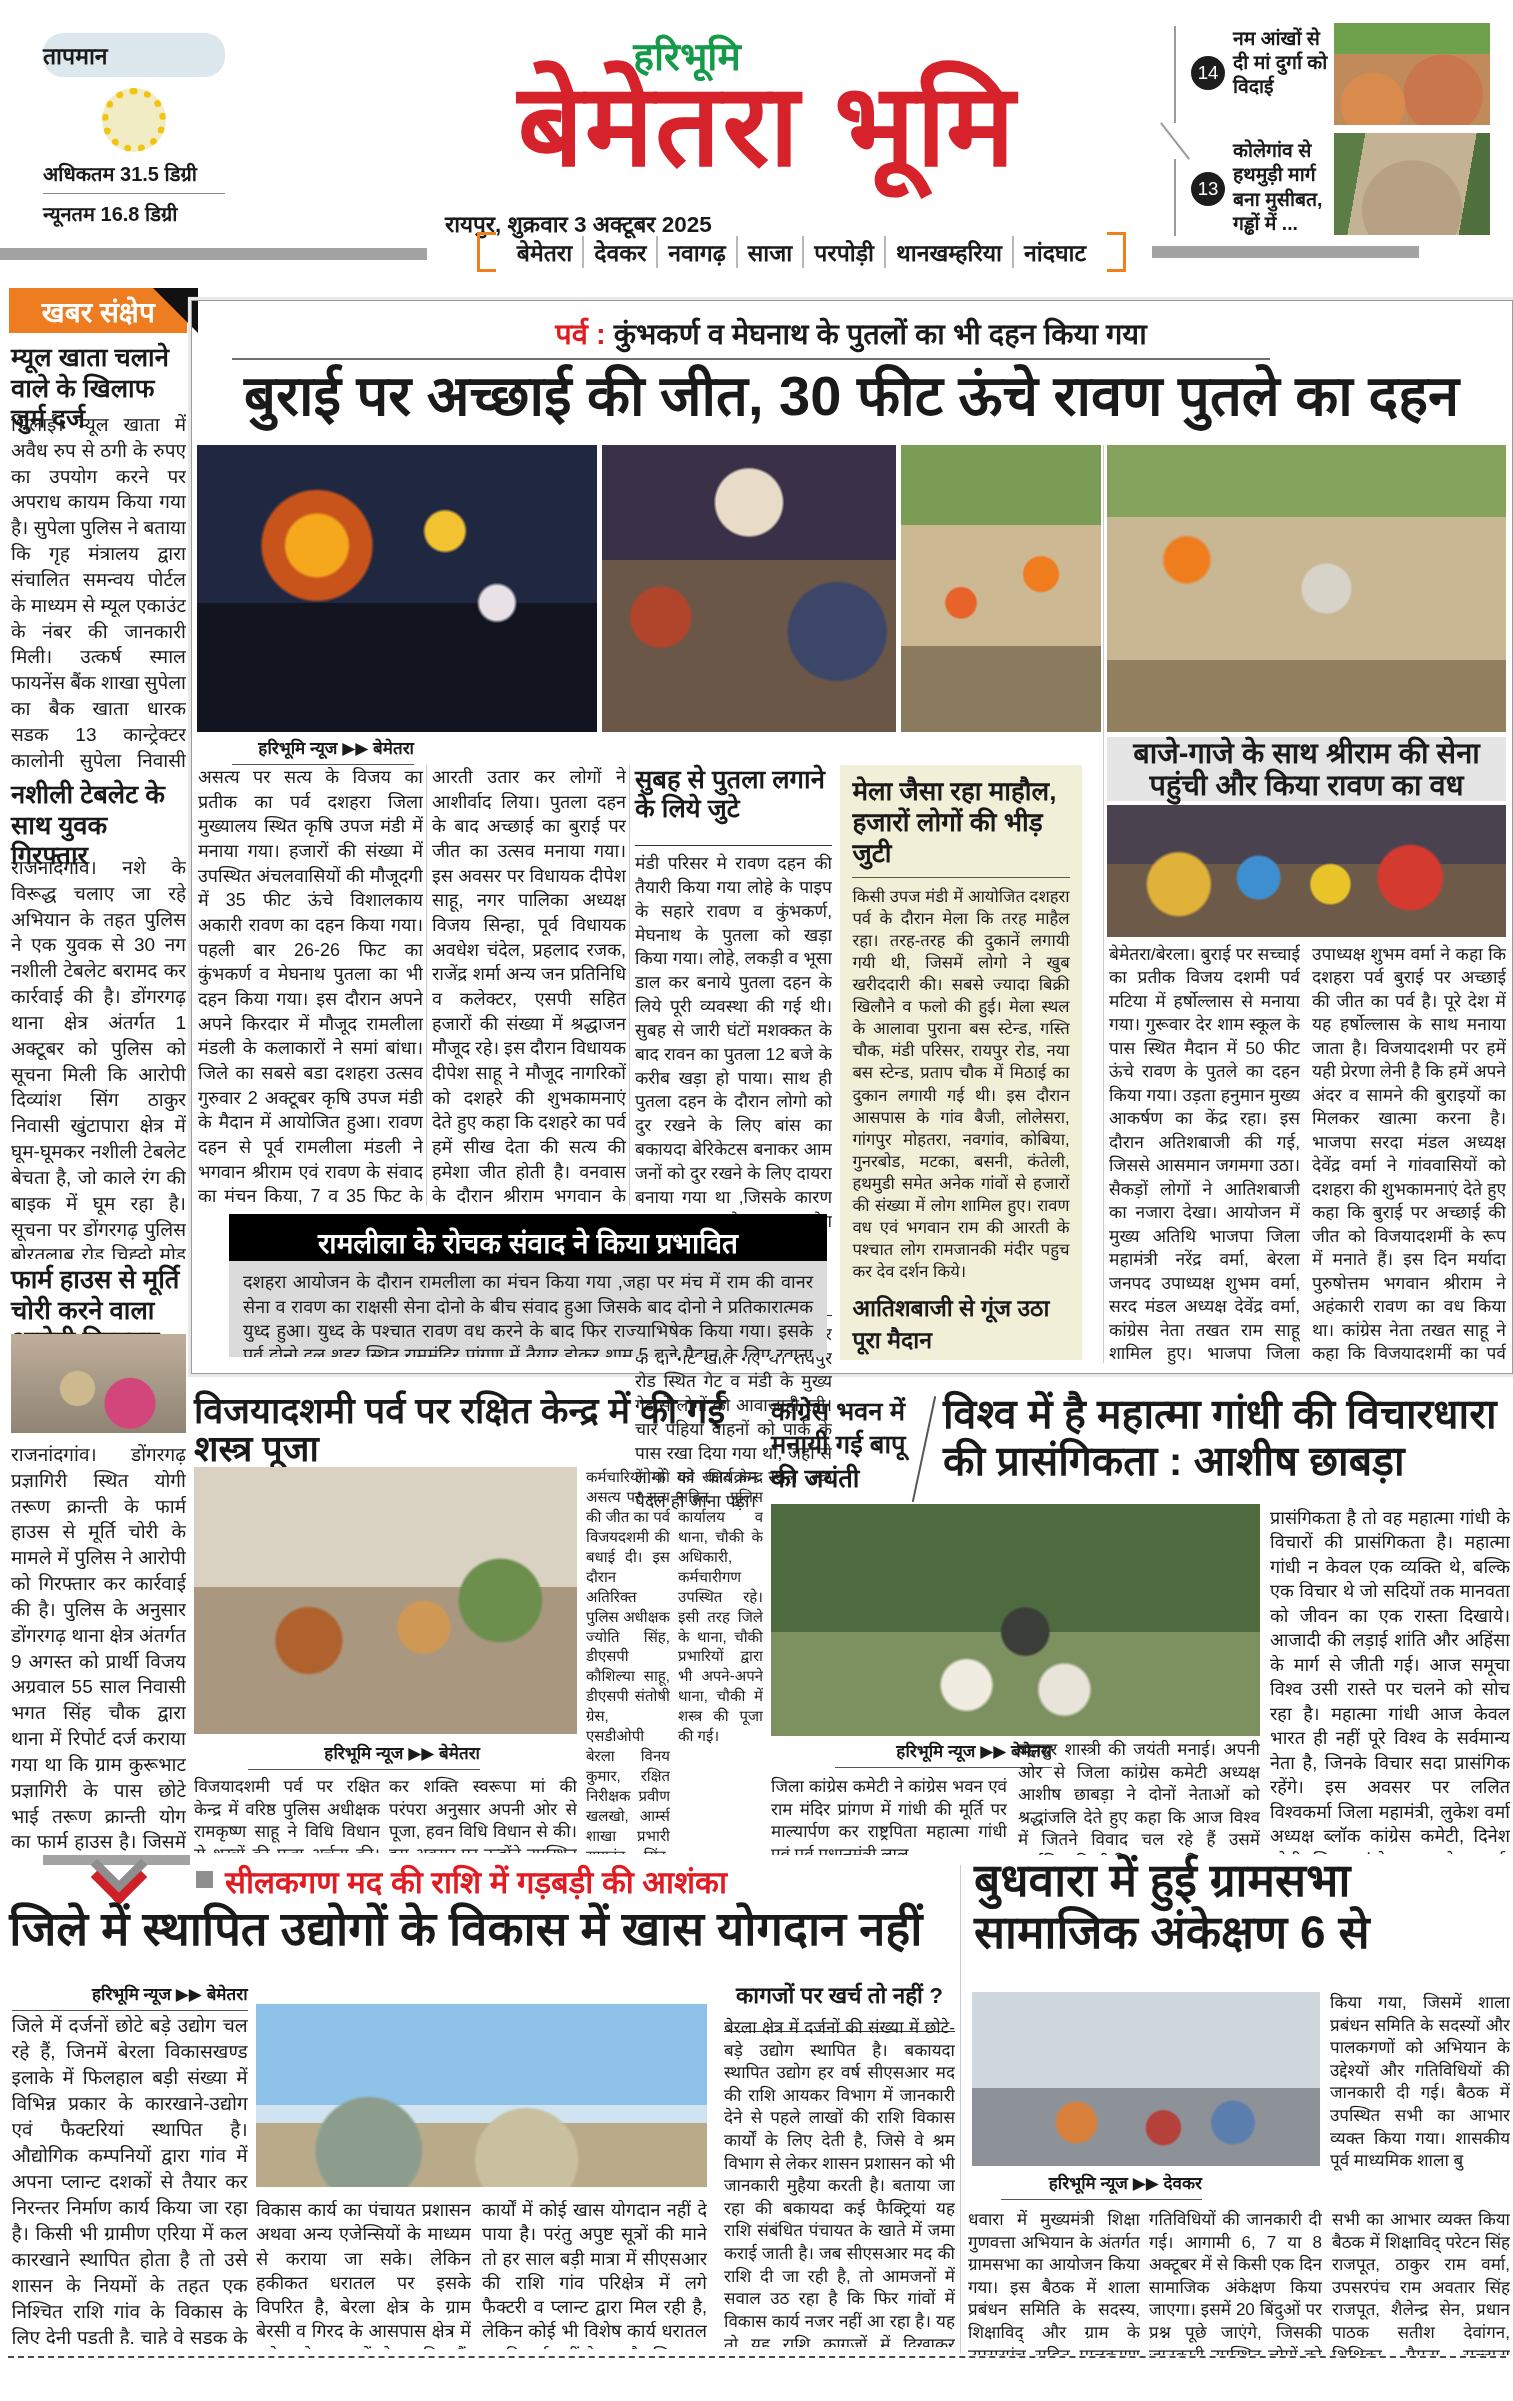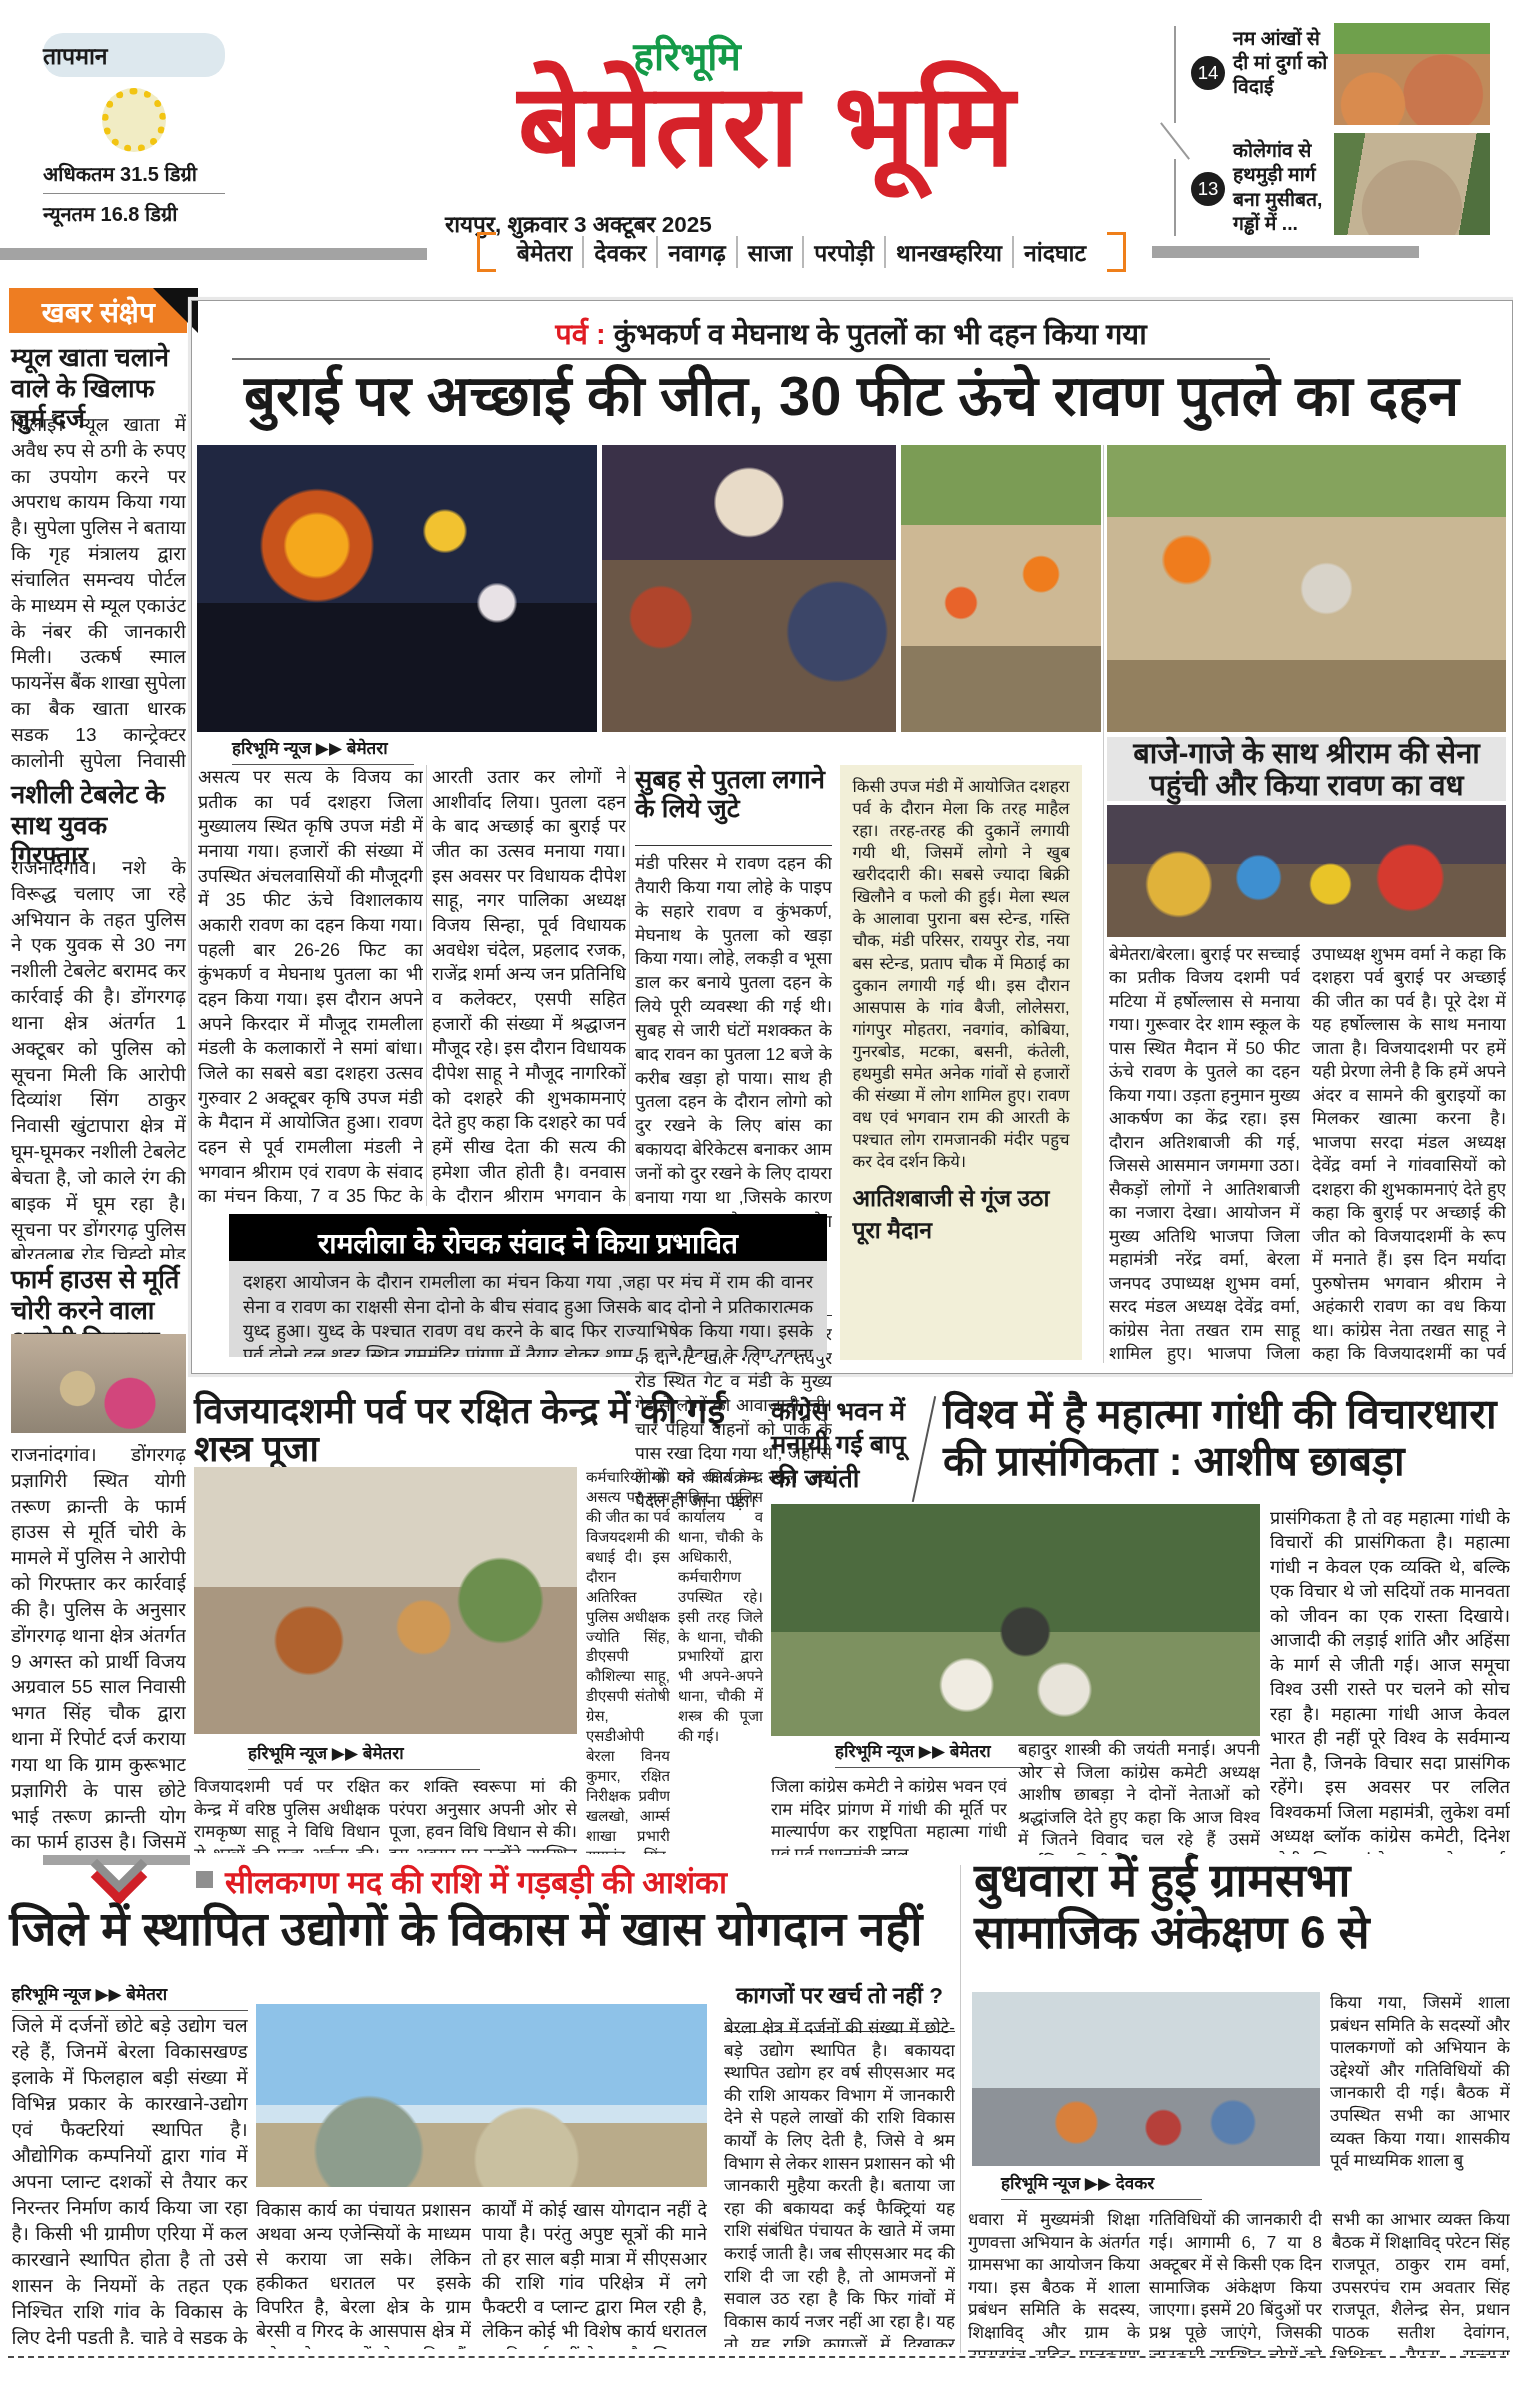--- a/index.html
+++ b/index.html
@@ -1,21 +1,21 @@
 <!DOCTYPE html>
 <html lang="hi" style="font-size:12.4px"><head>
 <meta charset="utf-8">
 <style>
   html,body{margin:0;padding:0;}
   body{width:1514px;height:2401px;position:relative;background:#ffffff;
        font-family:"Liberation Sans","DejaVu Sans",sans-serif;color:#1a1a1a;}
   .abs{position:absolute;}
   .ph{position:absolute;overflow:hidden;}
   .just{text-align:justify;overflow:hidden;}
-  .caption{font-weight:bold;font-size:17px;text-align:left;border-bottom:1.5px solid #555;padding-bottom:4.6px;}
+  .caption{font-weight:bold;font-size:17px;text-align:right;border-bottom:1.5px solid #555;padding-bottom:4.6px;}
   .subhead{font-weight:bold;border-bottom:1.5px solid #333;padding-bottom:21px;margin-bottom:6.2px;}
   .colrule{position:absolute;width:0.8px;background:#c9c9c9;}
   
   #weather{left:43px;top:33px;width:182px;text-align:left;}
   #weather .pill{background:#dde8ee;border-radius:20px;padding:6.2px 0;font-weight:bold;font-size:23px;}
   #sun{width:50px;height:50px;margin:11px auto 7.7px;border-radius:50%;
        background:#f1ecc4;border:7px dotted #f2c411;}
   #weather .t1{font-weight:bold;font-size:20px;border-bottom:1.5px solid #8a8a8a;padding-bottom:6.2px;}
   #weather .t2{font-weight:bold;font-size:20px;padding-top:6.2px;}
   #brand{left:596px;top:28px;width:182px;text-align:center;color:#149a48;font-weight:800;font-size:39px;}
@@ -244,20 +244,21 @@
 <div id="lc3" class="leadcol">
   <div class="subhead">सुबह से पुतला लगाने के लिये जुटे</div>
   <div class="just">मंडी परिसर मे रावण दहन की तैयारी किया गया लोहे के पाइप के सहारे रावण व कुंभकर्ण, मेघनाथ के पुतला को खड़ा किया गया। लोहे, लकड़ी व भूसा डाल कर बनाये पुतला दहन के लिये पूरी व्यवस्था की गई थी। सुबह से जारी घंटों मशक्कत के बाद रावन का पुतला 12 बजे के करीब खड़ा हो पाया। साथ ही पुतला दहन के दौरान लोगो को दुर रखने के लिए बांस का बकायदा बेरिकेटस बनाकर आम जनों को दुर रखने के लिए दायरा बनाया गया था ,जिसके कारण पुतला दहन के समय लोग निर्धारित दुरी पर रहे।</div>
   <div class="subhead" style="margin-top:7.7px;">दो गेट खोले गए थे</div>
   <div class="just">आने जाने के लिये मंडी परिसर के दो गेट खोले गए थे। रायपुर रोड स्थित गेट व मंडी के मुख्य गेट से लोगों की आवाजाही रही। चार पहिया वाहनों को पार्क के पास रखा दिया गया था, जहां से लोगों को कार्यक्रम स्थल तक पैदल ही जाना पड़ा।</div>
 </div>
 <div id="lr1" class="colrule"></div>
 <div id="lr2" class="colrule"></div>
 
 <div id="beige" class="abs">
+  <div class="bhead">मेला जैसा रहा माहौल, हजारों लोगों की भीड़ जुटी</div>
   <p>किसी उपज मंडी में आयोजित दशहरा पर्व के दौरान मेला कि तरह माहैल रहा। तरह-तरह की दुकानें लगायी गयी थी, जिसमें लोगो ने खुब खरीददारी की। सबसे ज्यादा बिक्री खिलौने व फलो की हुई। मेला स्थल के आलावा पुराना बस स्टेन्ड, गस्ति चौक, मंडी परिसर, रायपुर रोड, नया बस स्टेन्ड, प्रताप चौक में मिठाई का दुकान लगायी गई थी। इस दौरान आसपास के गांव बैजी, लोलेसरा, गांगपुर मोहतरा, नवगांव, कोबिया, गुनरबोड, मटका, बसनी, कंतेली, हथमुडी समेत अनेक गांवों से हजारों की संख्या में लोग शामिल हुए। रावण वध एवं भगवान राम की आरती के पश्चात लोग रामजानकी मंदीर पहुच कर देव दर्शन किये।</p>
   <div class="bh2">आतिशबाजी से गूंज उठा पूरा मैदान</div>
 
 </div>
 
 <div id="mainrule" class="colrule"></div>
 <div id="rs-head" class="abs">बाजे-गाजे के साथ श्रीराम की सेना पहुंची और किया रावण का वध</div>
 <div id="lp-e" class="ph"></div>
 <div id="rs1" class="rscol just">बेमेतरा/बेरला। बुराई पर सच्चाई का प्रतीक विजय दशमी पर्व मटिया में हर्षोल्लास से मनाया गया। गुरूवार देर शाम स्कूल के पास स्थित मैदान में 50 फीट ऊंचे रावण के पुतले का दहन किया गया। उड़ता हनुमान मुख्य आकर्षण का केंद्र रहा। इस दौरान अतिशबाजी की गई, जिससे आसमान जगमगा उठा। सैकड़ों लोगों ने आतिशबाजी का नजारा देखा। आयोजन में मुख्य अतिथि भाजपा जिला महामंत्री नरेंद्र वर्मा, बेरला जनपद उपाध्यक्ष शुभम वर्मा, सरद मंडल अध्यक्ष देवेंद्र वर्मा, कांग्रेस नेता तखत राम साहू शामिल हुए। भाजपा जिला महामंत्री नरेंद्र वर्मा ने आयोजन के संयोजक राजेंद्र वर्मा सहित उनकी टीम को बधाई दी, जिनके अथक प्रयास की बदौलत भव्य आयोजन हुआ।</div>
 <div id="rs2" class="rscol just">

